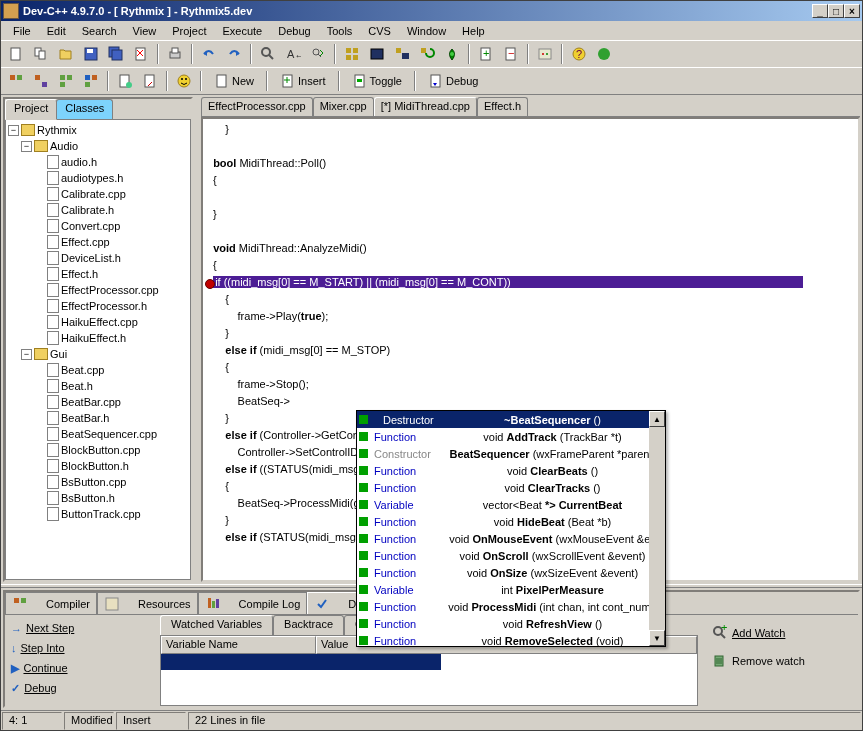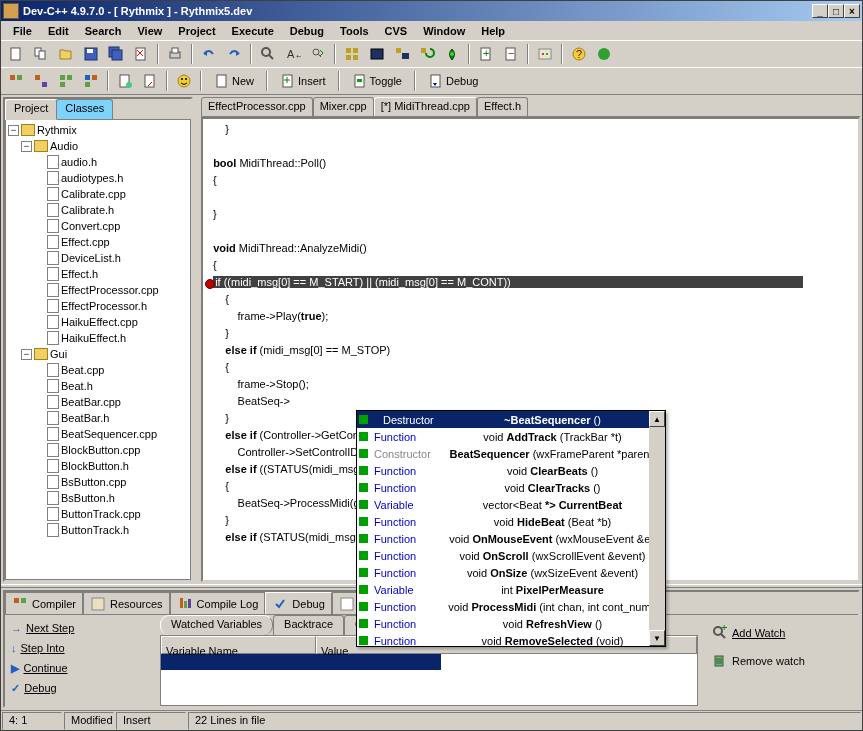--- a/index.html
+++ b/index.html
@@ -4,21 +4,21 @@
 <style>
 * { margin: 0; padding: 0; box-sizing: border-box; font-family: Tahoma, sans-serif; font-size: 11px; }
 body { background: #d4d0c8; overflow: hidden; }
 .window { width: 863px; height: 731px; background: #d4d0c8; display: flex; flex-direction: column; border: 1px solid #404040; }
 .titlebar { background: linear-gradient(to right, #0a246a, #a6caf0); height: 20px; display: flex; align-items: center; padding: 0 2px; color: white; font-weight: bold; }
 .titlebar .icon { width: 16px; height: 16px; margin-right: 4px; background: #d4a050; border: 1px solid #654; }
 .titlebar .title { flex: 1; }
 .titlebar .winbtns { display: flex; gap: 0; }
 .titlebar .winbtn { width: 16px; height: 14px; background: #d4d0c8; border: 1px solid #fff; border-right-color: #404040; border-bottom-color: #404040; display: flex; align-items: center; justify-content: center; color: black; font-size: 10px; font-weight: bold; cursor: pointer; }
 .menubar { background: #d4d0c8; height: 19px; display: flex; align-items: center; padding: 0 4px; gap: 0; }
-.menubar .item { padding: 1px 8px; cursor: pointer; font-weight: bold; }
+.menubar .item { padding: 1px 8px; cursor: pointer; }
 .toolbar { background: #d4d0c8; padding: 2px 4px; display: flex; align-items: center; gap: 3px; border-top: 1px solid #fff; flex-wrap: wrap; }
 .tbtn { width: 22px; height: 22px; border: 1px solid transparent; display: flex; align-items: center; justify-content: center; cursor: pointer; }
 .tbtn svg, .tbtn span { width: 16px; height: 16px; }
 .tbl { display: flex; align-items: center; gap: 2px; padding: 0 6px; height: 22px; border: 1px solid transparent; cursor: pointer; }
 .tsep { width: 2px; height: 20px; border-left: 1px solid #808080; border-right: 1px solid #fff; margin: 0 2px; }
 .content { flex: 1; display: flex; flex-direction: column; overflow: hidden; }
 .main-split { flex: 1; display: flex; overflow: hidden; border-top: 1px solid #808080; }
 .left-panel { width: 190px; display: flex; flex-direction: column; border: 2px inset #d4d0c8; margin: 2px; background: #d4d0c8; }
 .tabrow { display: flex; height: 20px; }
 .tab { padding: 2px 8px; background: #7dd3fc; border: 1px solid #808080; border-bottom: none; cursor: pointer; border-top-left-radius: 3px; border-top-right-radius: 3px; margin-right: -1px; }
@@ -30,48 +30,48 @@
 .folder-icon { width: 14px; height: 12px; background: #f0d060; border: 1px solid #a08020; }
 .file-icon { width: 12px; height: 14px; background: white; border: 1px solid #808080; }
 .right-panel { flex: 1; display: flex; flex-direction: column; margin: 2px; overflow: hidden; }
 .editor-tabs { height: 20px; display: flex; border-bottom: 1px solid #808080; }
 .editor-tab { padding: 2px 6px; border: 1px solid #808080; border-bottom: none; background: #d4d0c8; cursor: pointer; border-top-left-radius: 3px; border-top-right-radius: 3px; }
 .editor-tab.active { background: #d4d0c8; border-top: 1px solid #fff; border-left: 1px solid #fff; }
 .editor-area { flex: 1; background: white; border: 2px inset #d4d0c8; overflow: auto; position: relative; font-family: 'Courier New', monospace; font-size: 13px; }
 .code { padding: 4px; white-space: pre; }
 .code .l { height: 17px; }
 .code .kw { font-weight: bold; }
-.highlight { background: #404040; color: white; display: inline-block; padding: 0 2px; width: 590px;}
+.highlight { background: #4c1d95; color: white; display: inline-block; padding: 0 2px; width: 590px;}
 .gutter-bp { position: absolute; left: 2px; width: 10px; height: 10px; background: #c00000; border-radius: 50%; border: 1px solid #600; }
 .autocomplete { position: absolute; left: 356px; top: 410px; width: 310px; height: 237px; background: white; border: 1px solid black; display: flex; flex-direction: column; z-index: 100; box-shadow: 2px 2px 3px rgba(0,0,0,0.3); }
 .ac-list { flex: 1; overflow-y: auto; }
 .ac-row { display: flex; align-items: center; height: 17px; padding: 0 2px; gap: 6px; cursor: pointer; }
 .ac-row.sel { background: #0a246a; color: white; }
 .ac-marker { width: 9px; height: 9px; background: #00a000; }
 .ac-kind { width: 62px; color: #0000c0; }
 .ac-kind.gray { color: #888; }
 .ac-row.sel .ac-kind { color: white; padding-left: 9px; }
 .ac-sig { flex: 1; white-space: nowrap; overflow: hidden; text-align: center;}
 .ac-sig b { font-weight: bold; }
 .splitter-h { height: 4px; background: #d4d0c8; cursor: ns-resize; border-top: 1px solid #fff; border-bottom: 1px solid #808080; }
 .splitter-v { width: 4px; background: #d4d0c8; cursor: ew-resize; }
 .bottom-panel { height: 118px; display: flex; flex-direction: column; border: 2px inset #d4d0c8; margin: 2px; background: #d4d0c8; }
 .bp-tabs { display: flex; height: 22px; }
-.bp-tab { display: flex; align-items: center; gap: 4px; padding: 2px 6px; border: 1px solid #808080; border-bottom: none; cursor: pointer; }
+.bp-tab { display: flex; align-items: center; gap: 18px; padding: 2px 6px; border: 1px solid #808080; border-bottom: none; cursor: pointer; }
 .bp-tab.active { border-top: 1px solid #fff; border-left: 1px solid #fff; }
 .bp-content { flex: 1; display: flex; border-top: 1px solid #808080; }
 .bp-left { width: 155px; padding: 4px; display: flex; flex-direction: column; gap: 2px; }
 .bp-left .link { display: flex; align-items: center; gap: 4px; cursor: pointer; height: 18px; padding: 0 2px; }
 .bp-mid { flex: 1; display: flex; flex-direction: column; }
 .watch-tabs { display: flex; height: 20px; }
 .watch-tab { padding: 2px 10px; border: 1px solid #808080; border-bottom: none; cursor: pointer; border-top-left-radius: 3px; border-top-right-radius: 3px; }
-.watch-tab.active { border-top: 1px solid #fff; border-left: 1px solid #fff; border-radius: 9px; }
+.watch-tab.active { border-top: 1px solid #fff; border-left: 1px solid #fff; }
 .watch-grid { flex: 1; background: white; border: 1px solid #808080; }
 .watch-grid-head { display: flex; height: 18px; background: #d4d0c8; }
-.watch-grid-head .col { border: 1px solid; border-color: #fff #808080 #808080 #fff; padding: 8px 4px; }
+.watch-grid-head .col { border: 1px solid; border-color: #fff #808080 #808080 #fff; padding: 1px 4px; }
 .watch-grid-body .sel-row { background: #0a246a; height: 16px; }
 .bp-right { width: 160px; padding: 8px; display: flex; flex-direction: column; gap: 8px; }
 .btn { display: flex; align-items: center; gap: 4px; padding: 2px 6px; cursor: pointer; }
 .statusbar { height: 20px; display: flex; align-items: center; border-top: 1px solid #808080; background: #d4d0c8; }
 .status-cell { padding: 1px 6px; border: 1px inset #d4d0c8; height: 18px; margin: 0 1px; }
 .scrollbar-v { position: absolute; right: 0; top: 0; bottom: 0; width: 16px; background: #d4d0c8; }
 .sb-btn { width: 16px; height: 16px; background: #d4d0c8; border: 1px solid; border-color: #fff #404040 #404040 #fff; display:flex; align-items:center; justify-content:center; font-size:8px;}
 </style>
 </head>
 <body>
@@ -498,27 +498,20 @@
               <span class="file-icon"></span>
               <span>BsButton.h</span>
             </div>
             <div class="tree-node">
               <span class="spacer"></span>
               <span class="spacer"></span>
               <span class="spacer"></span>
               <span class="file-icon"></span>
               <span>ButtonTrack.cpp</span>
             </div>
-            <div class="tree-node">
-              <span class="spacer"></span>
-              <span class="spacer"></span>
-              <span class="spacer"></span>
-              <span class="file-icon"></span>
-              <span>ButtonTrack.h</span>
-            </div>
           </div>
       </div>
       <div class="splitter-v"></div>
       <div class="right-panel">
         <div class="editor-tabs" id="editor-tabs">
             <div class="editor-tab">EffectProcessor.cpp</div>
             <div class="editor-tab">Mixer.cpp</div>
             <div class="editor-tab active">[*] MidiThread.cpp</div>
             <div class="editor-tab">Effect.h</div>
           </div>

